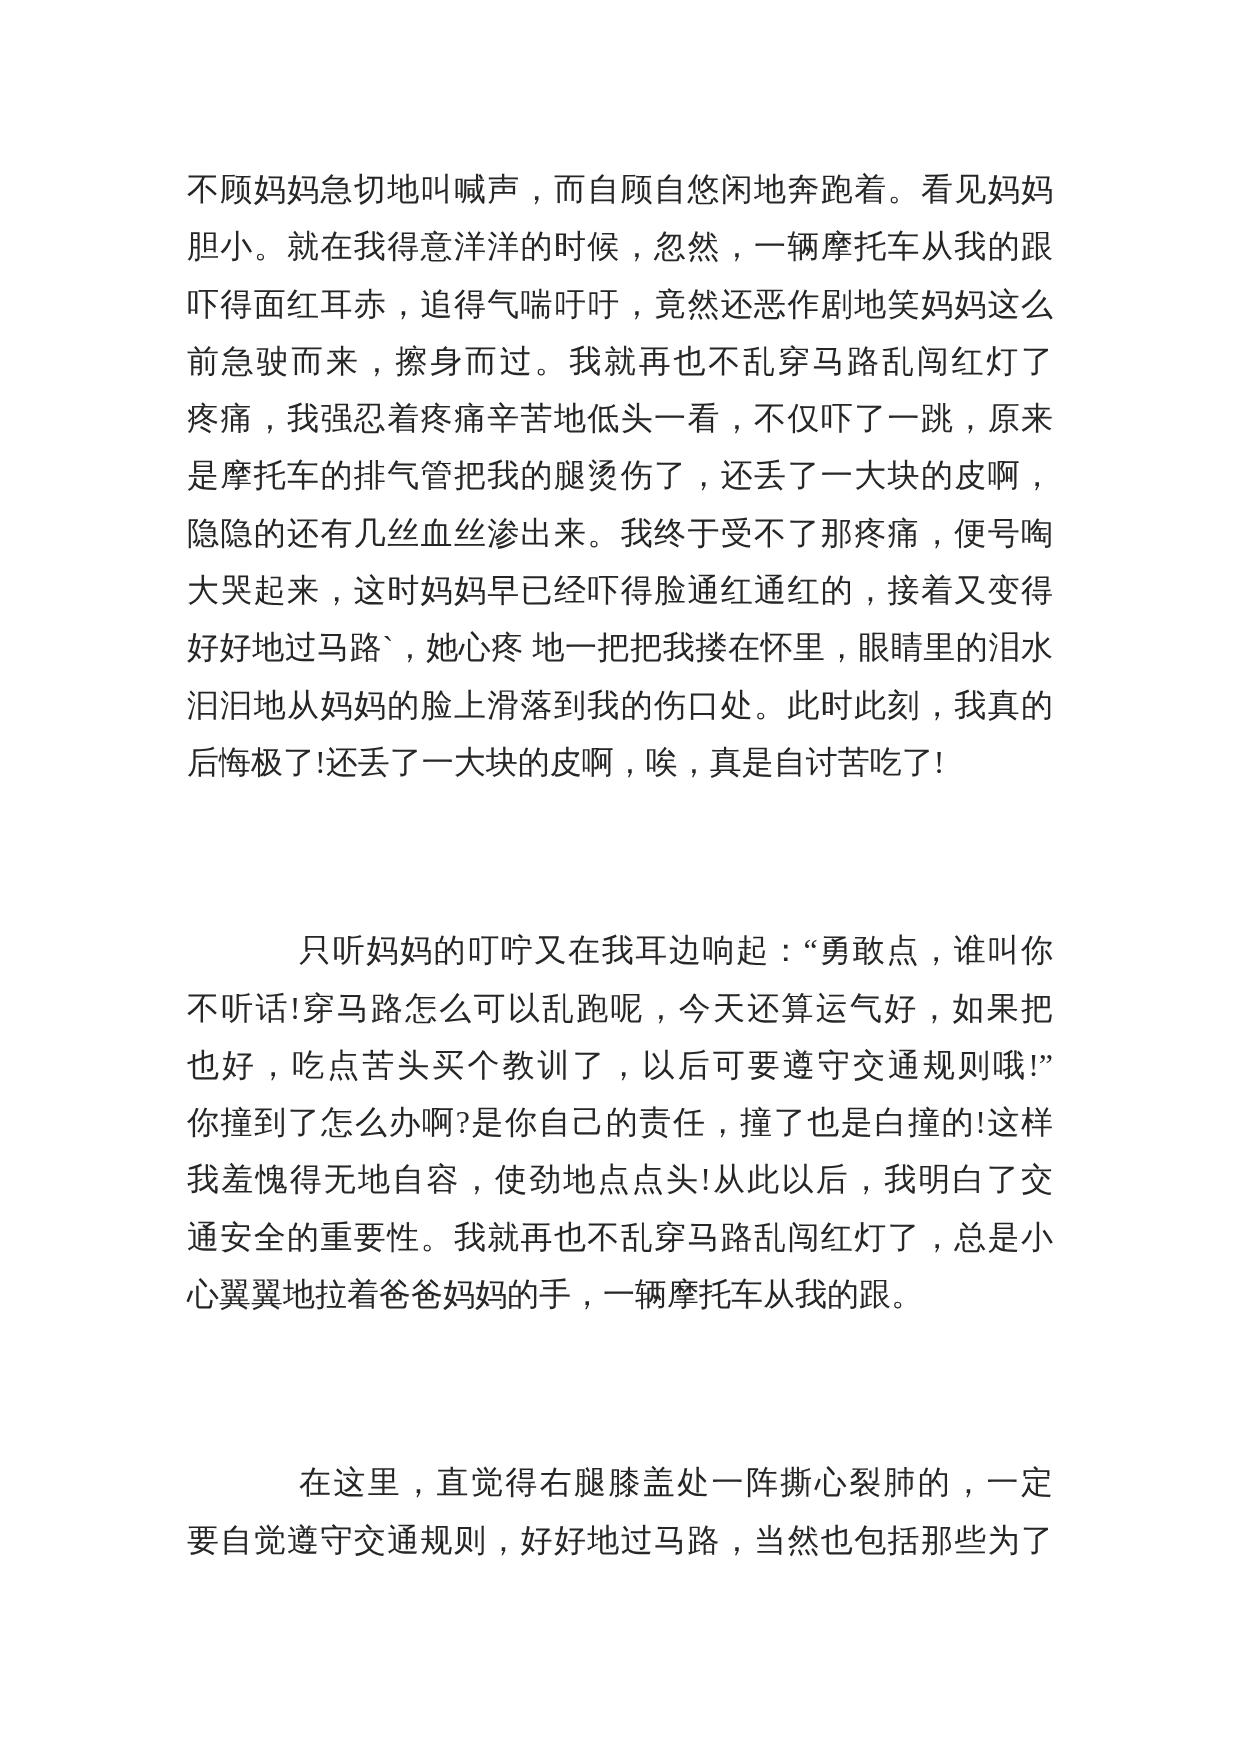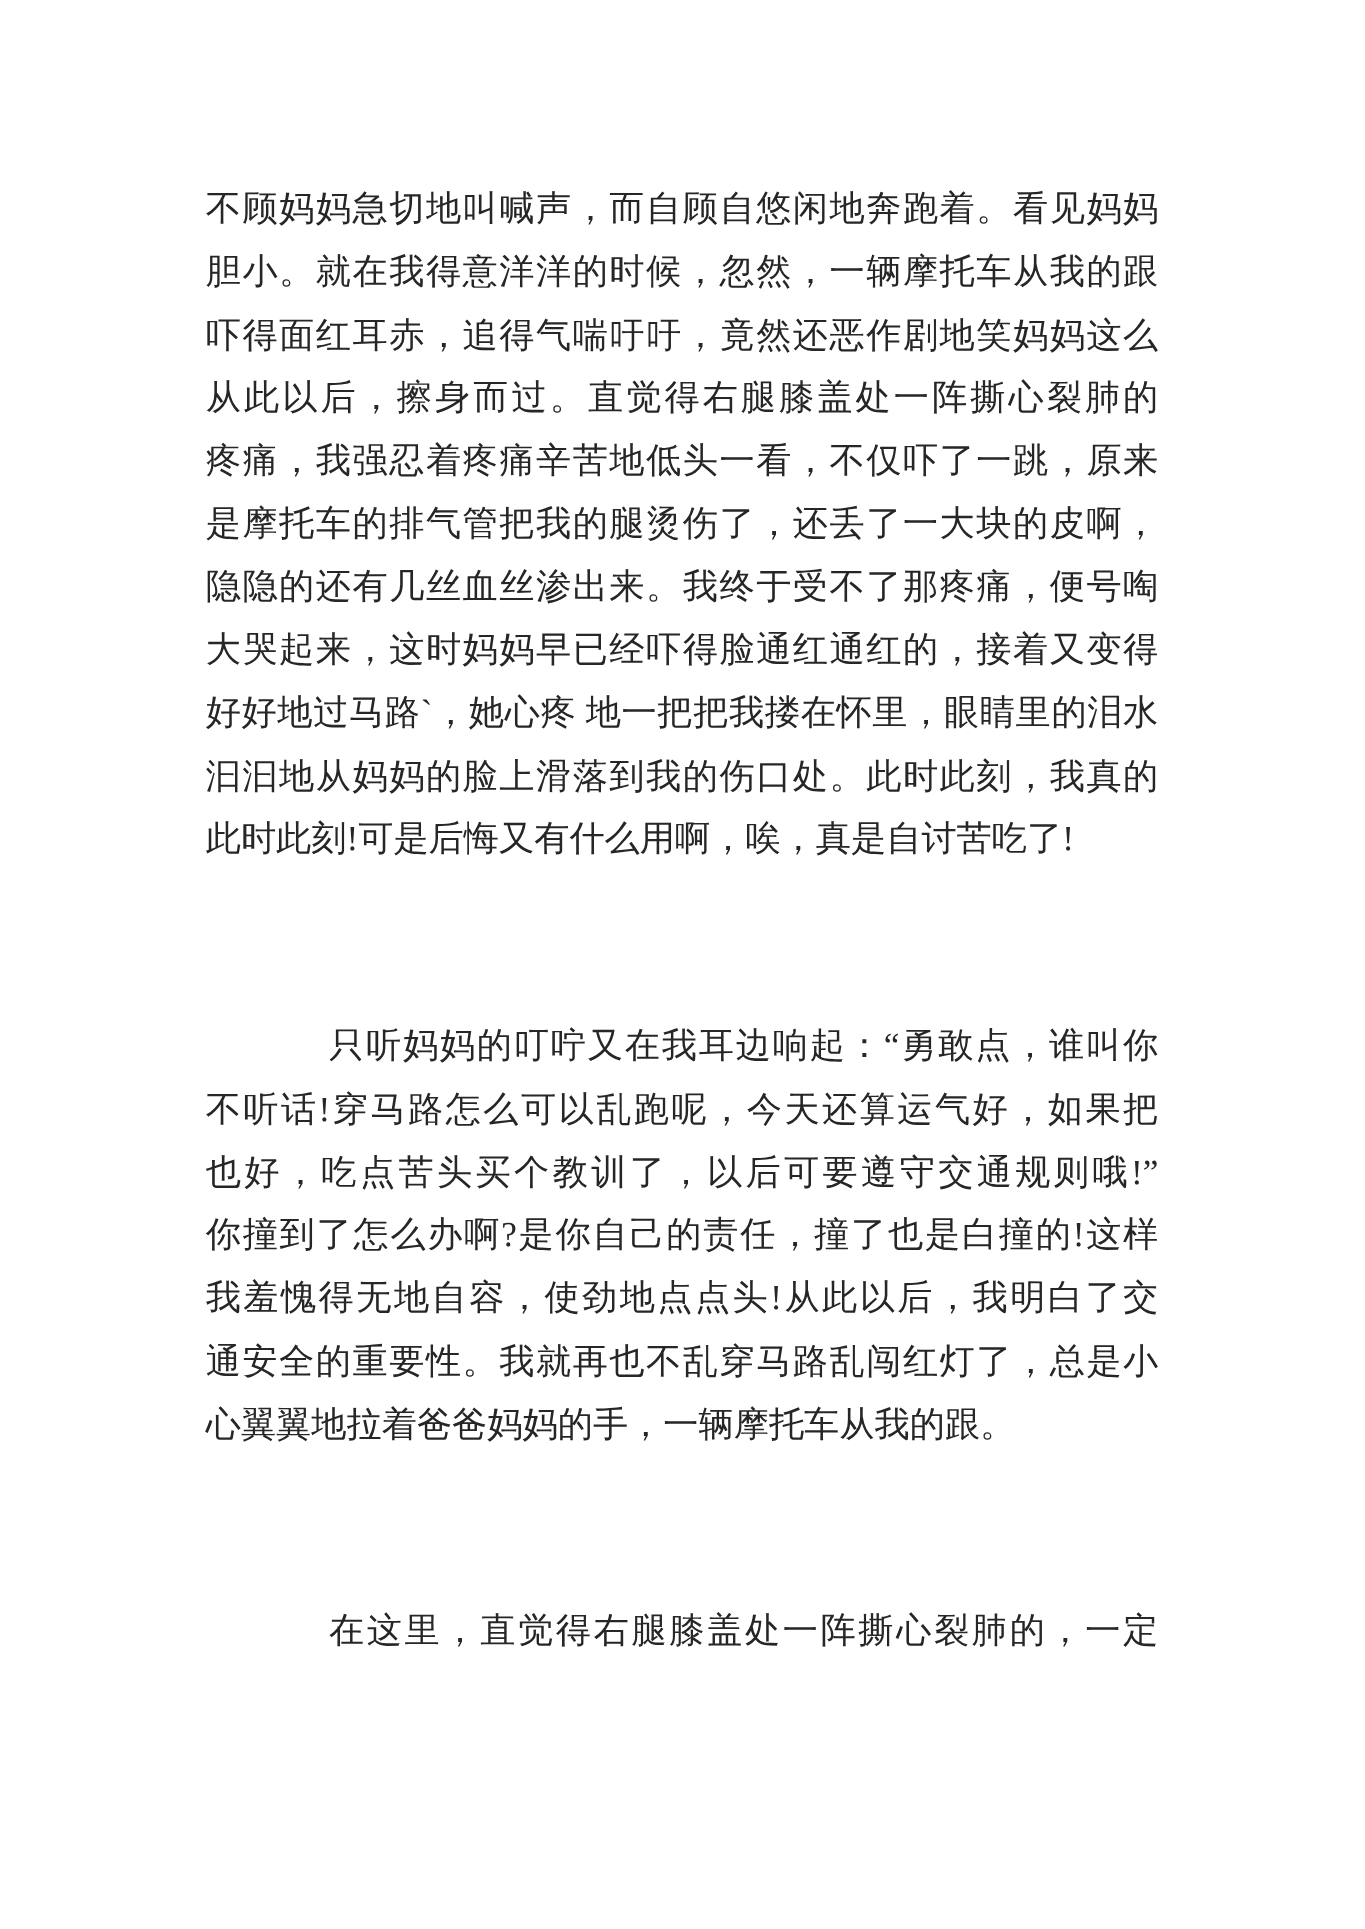--- a/index.html
+++ b/index.html
@@ -49,35 +49,36 @@
 </style>
 </head>
 <body>
 
 <div class="page">
   <div class="doc-body" id="doc-body">
       <div class="para">
         <div class="line">不顾妈妈急切地叫喊声，而自顾自悠闲地奔跑着。看见妈妈</div>
         <div class="line">胆小。就在我得意洋洋的时候，忽然，一辆摩托车从我的跟</div>
         <div class="line">吓得面红耳赤，追得气喘吁吁，竟然还恶作剧地笑妈妈这么</div>
-        <div class="line">从此以后，擦身而过。直觉得右腿膝盖处一阵撕心裂肺的</div>
+        <div class="line">前急驶而来，擦身而过。我就再也不乱穿马路乱闯红灯了</div>
         <div class="line">疼痛，我强忍着疼痛辛苦地低头一看，不仅吓了一跳，原来</div>
         <div class="line">是摩托车的排气管把我的腿烫伤了，还丢了一大块的皮啊，</div>
         <div class="line">隐隐的还有几丝血丝渗出来。我终于受不了那疼痛，便号啕</div>
         <div class="line">大哭起来，这时妈妈早已经吓得脸通红通红的，接着又变得</div>
         <div class="line">好好地过马路`，她心疼 地一把把我搂在怀里，眼睛里的泪水</div>
         <div class="line">汩汩地从妈妈的脸上滑落到我的伤口处。此时此刻，我真的</div>
-        <div class="line no-justify-last">此时此刻!可是后悔又有什么用啊，唉，真是自讨苦吃了!</div>
+        <div class="line no-justify-last">后悔极了!还丢了一大块的皮啊，唉，真是自讨苦吃了!</div>
       </div>
       <div class="para indented">
         <div class="line">只听妈妈的叮咛又在我耳边响起：“勇敢点，谁叫你</div>
         <div class="line">不听话!穿马路怎么可以乱跑呢，今天还算运气好，如果把</div>
         <div class="line">也好，吃点苦头买个教训了，以后可要遵守交通规则哦!”</div>
         <div class="line">你撞到了怎么办啊?是你自己的责任，撞了也是白撞的!这样</div>
         <div class="line">我羞愧得无地自容，使劲地点点头!从此以后，我明白了交</div>
         <div class="line">通安全的重要性。我就再也不乱穿马路乱闯红灯了，总是小</div>
         <div class="line no-justify-last">心翼翼地拉着爸爸妈妈的手，一辆摩托车从我的跟。</div>
       </div>
       <div class="para indented">
         <div class="line">在这里，直觉得右腿膝盖处一阵撕心裂肺的，一定</div>
+        <div class="line">要自觉遵守交通规则，好好地过马路，当然也包括那些为了</div>
       </div>
     </div>
 </div>
 
 </body></html>

